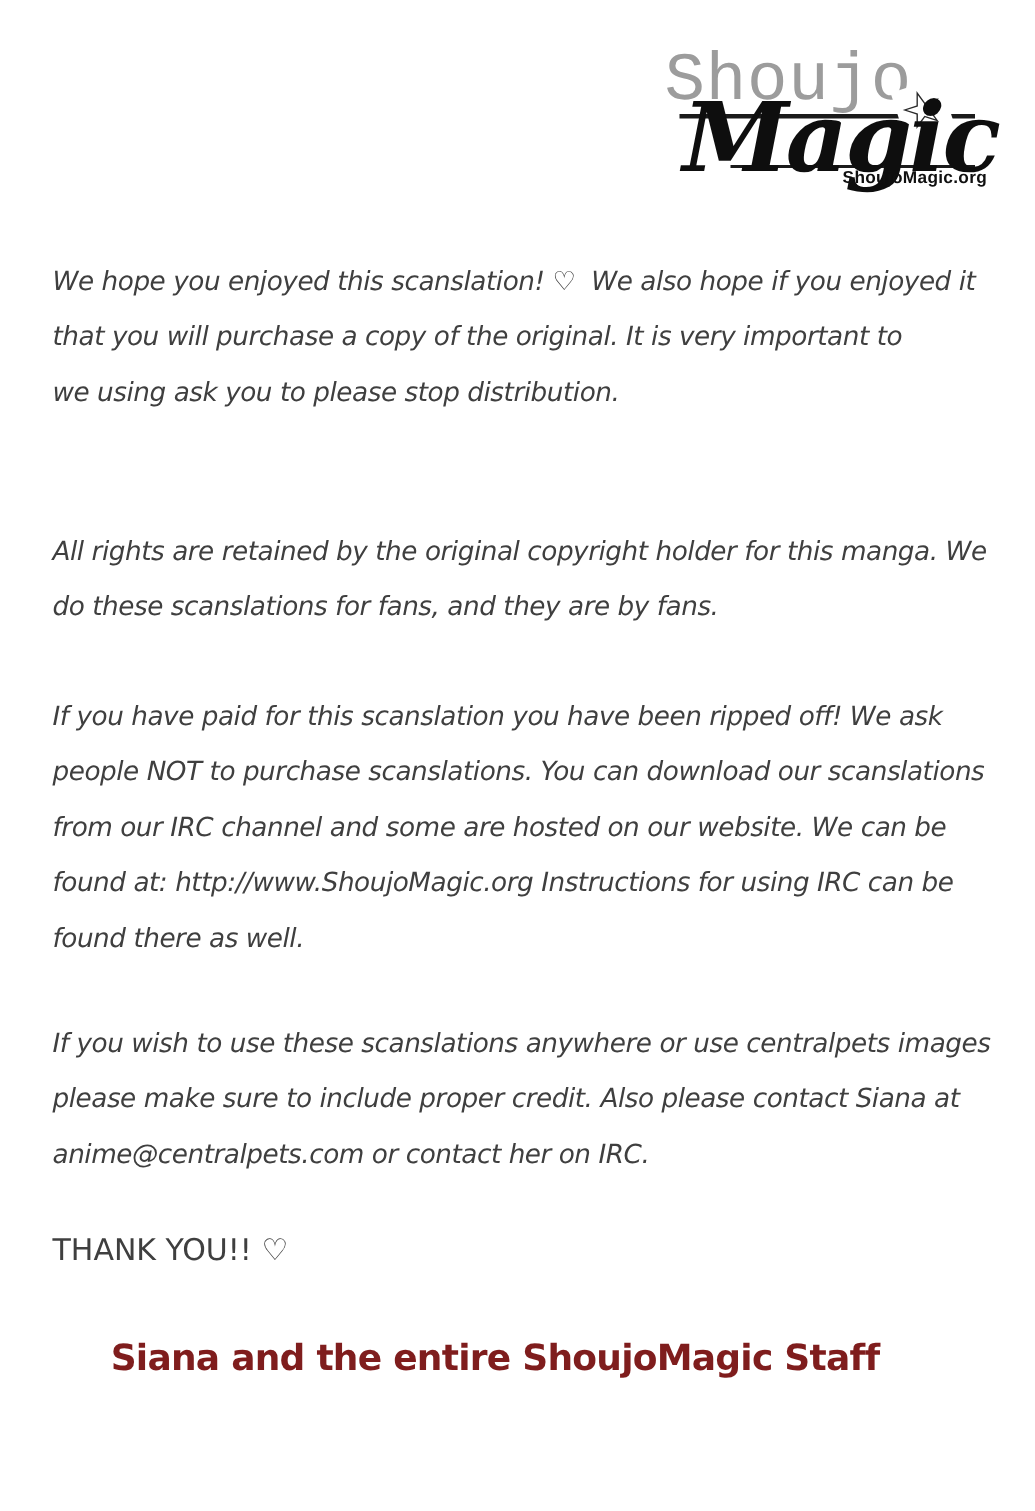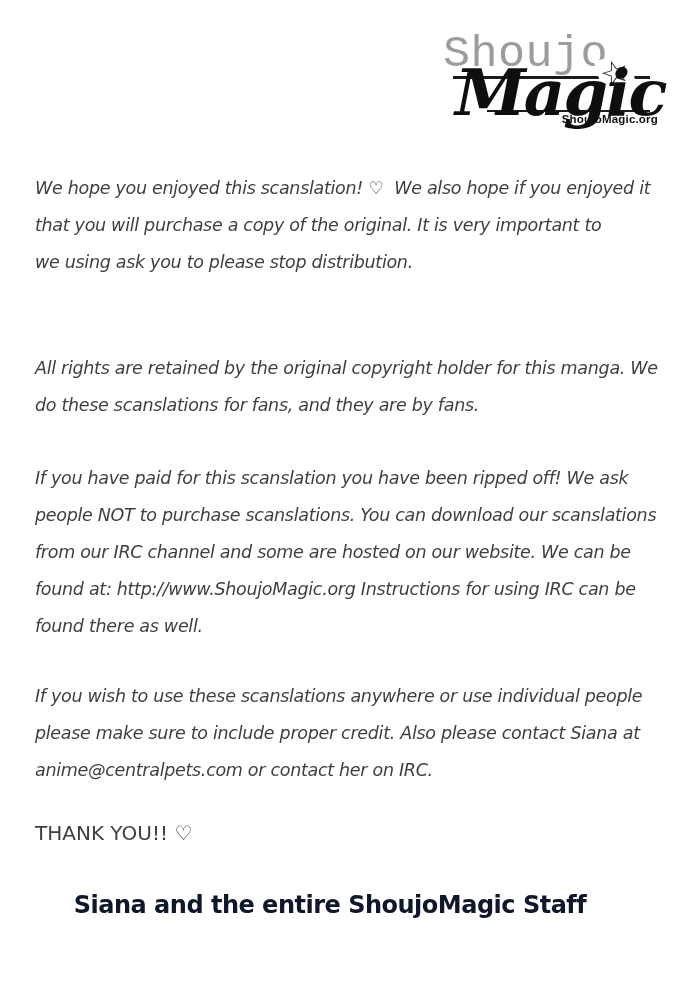--- a/index.html
+++ b/index.html
@@ -126,21 +126,21 @@
     position: absolute;
     left: 0;
     top: 889px;
     width: 660px;
     text-align: center;
     font-family: "DejaVu Sans", sans-serif;
     font-weight: bold;
     font-size: 24px;
     letter-spacing: -0.5px;
     line-height: 32px;
-    color: #0f172a;
+    color: #7f1d1d;
     white-space: pre;
   }
 </style>
 </head>
 <body>
 
 <div class="page">
 
   <div class="logo">
     <div class="logo-shoujo">Shoujo</div>
@@ -164,21 +164,21 @@
 
   <div class="para p3">
     <div class="line">If you have paid for this scanslation you have been ripped off! We ask</div>
     <div class="line">people NOT to purchase scanslations. You can download our scanslations</div>
     <div class="line">from our IRC channel and some are hosted on our website. We can be</div>
     <div class="line">found at: http://www.ShoujoMagic.org Instructions for using IRC can be</div>
     <div class="line">found there as well.</div>
   </div>
 
   <div class="para p4">
-    <div class="line">If you wish to use these scanslations anywhere or use individual people</div>
+    <div class="line">If you wish to use these scanslations anywhere or use centralpets images</div>
     <div class="line">please make sure to include proper credit. Also please contact Siana at</div>
     <div class="line">anime@centralpets.com or contact her on IRC.</div>
   </div>
 
   <div class="thankyou">THANK YOU!! ♡</div>
 
   <div class="footer">Siana and the entire ShoujoMagic Staff</div>
 
 </div>
 

